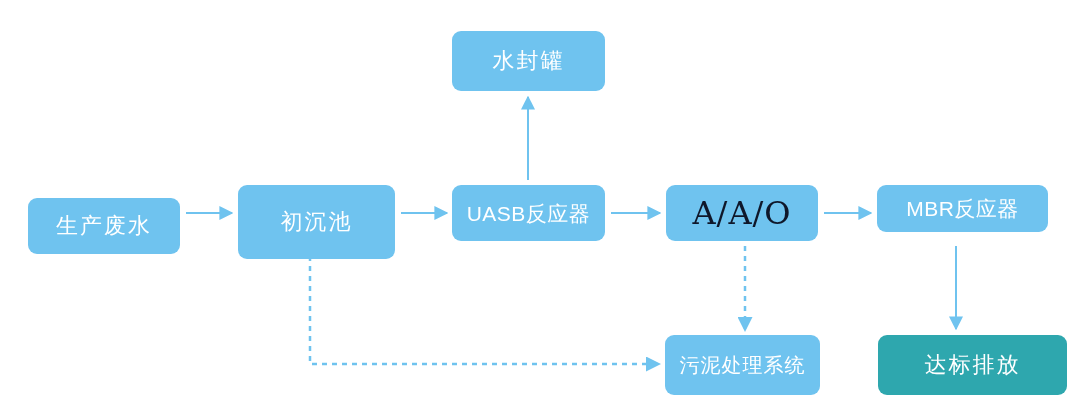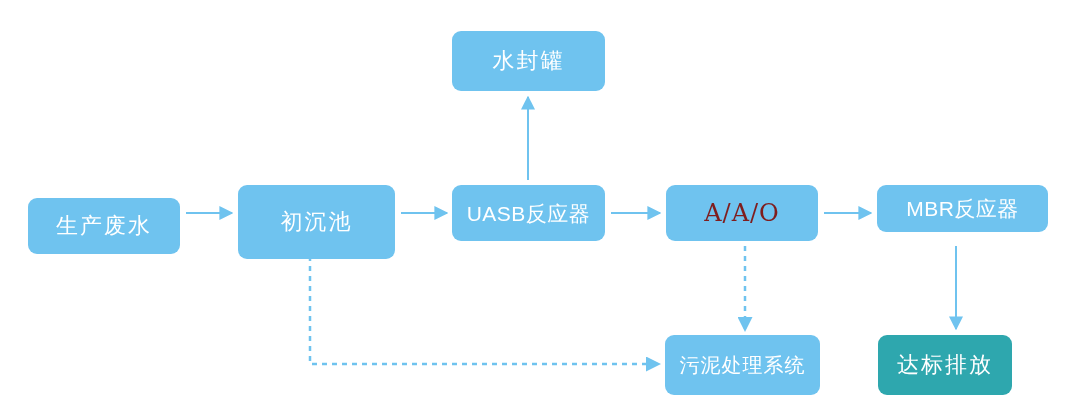--- a/index.html
+++ b/index.html
@@ -37,23 +37,23 @@
     display: block;
     line-height: 1;
   }
   .label.cjk {
     font-family: "DejaVu Sans", "Liberation Sans", sans-serif;
     font-size: 22px;
     font-weight: 400;
   }
   .label.latin-serif {
     font-family: "DejaVu Serif", "Liberation Serif", serif;
-    font-size: 24px;
+    font-size: 32px;
     font-weight: 400;
-    color: #7f1d1d;
+    color: #0f172a;
     letter-spacing: 1px;
   }
   .label.mixed {
     font-family: Liberation Sans, sans-serif;
     font-size: 21px;
     letter-spacing: 0.5px;
   }
   svg#edges {
     position: absolute;
     left: 0;
@@ -116,17 +116,17 @@
   </div>
 
   <div class="node blue" style="left:452px; top:31px; width:153px; height:60px;">
     <span class="label cjk">水封罐</span>
   </div>
 
   <div class="node blue" style="left:665px; top:335px; width:155px; height:60px;">
     <span class="label cjk" style="font-size:20px; letter-spacing:1px;">污泥处理系统</span>
   </div>
 
-  <div class="node teal" style="left:878px; top:335px; width:134px; height:60px;">
+  <div class="node teal" style="left:878px; top:335px; width:189px; height:60px;">
     <span class="label cjk">达标排放</span>
   </div>
 
 </div>
 
 </body></html>

